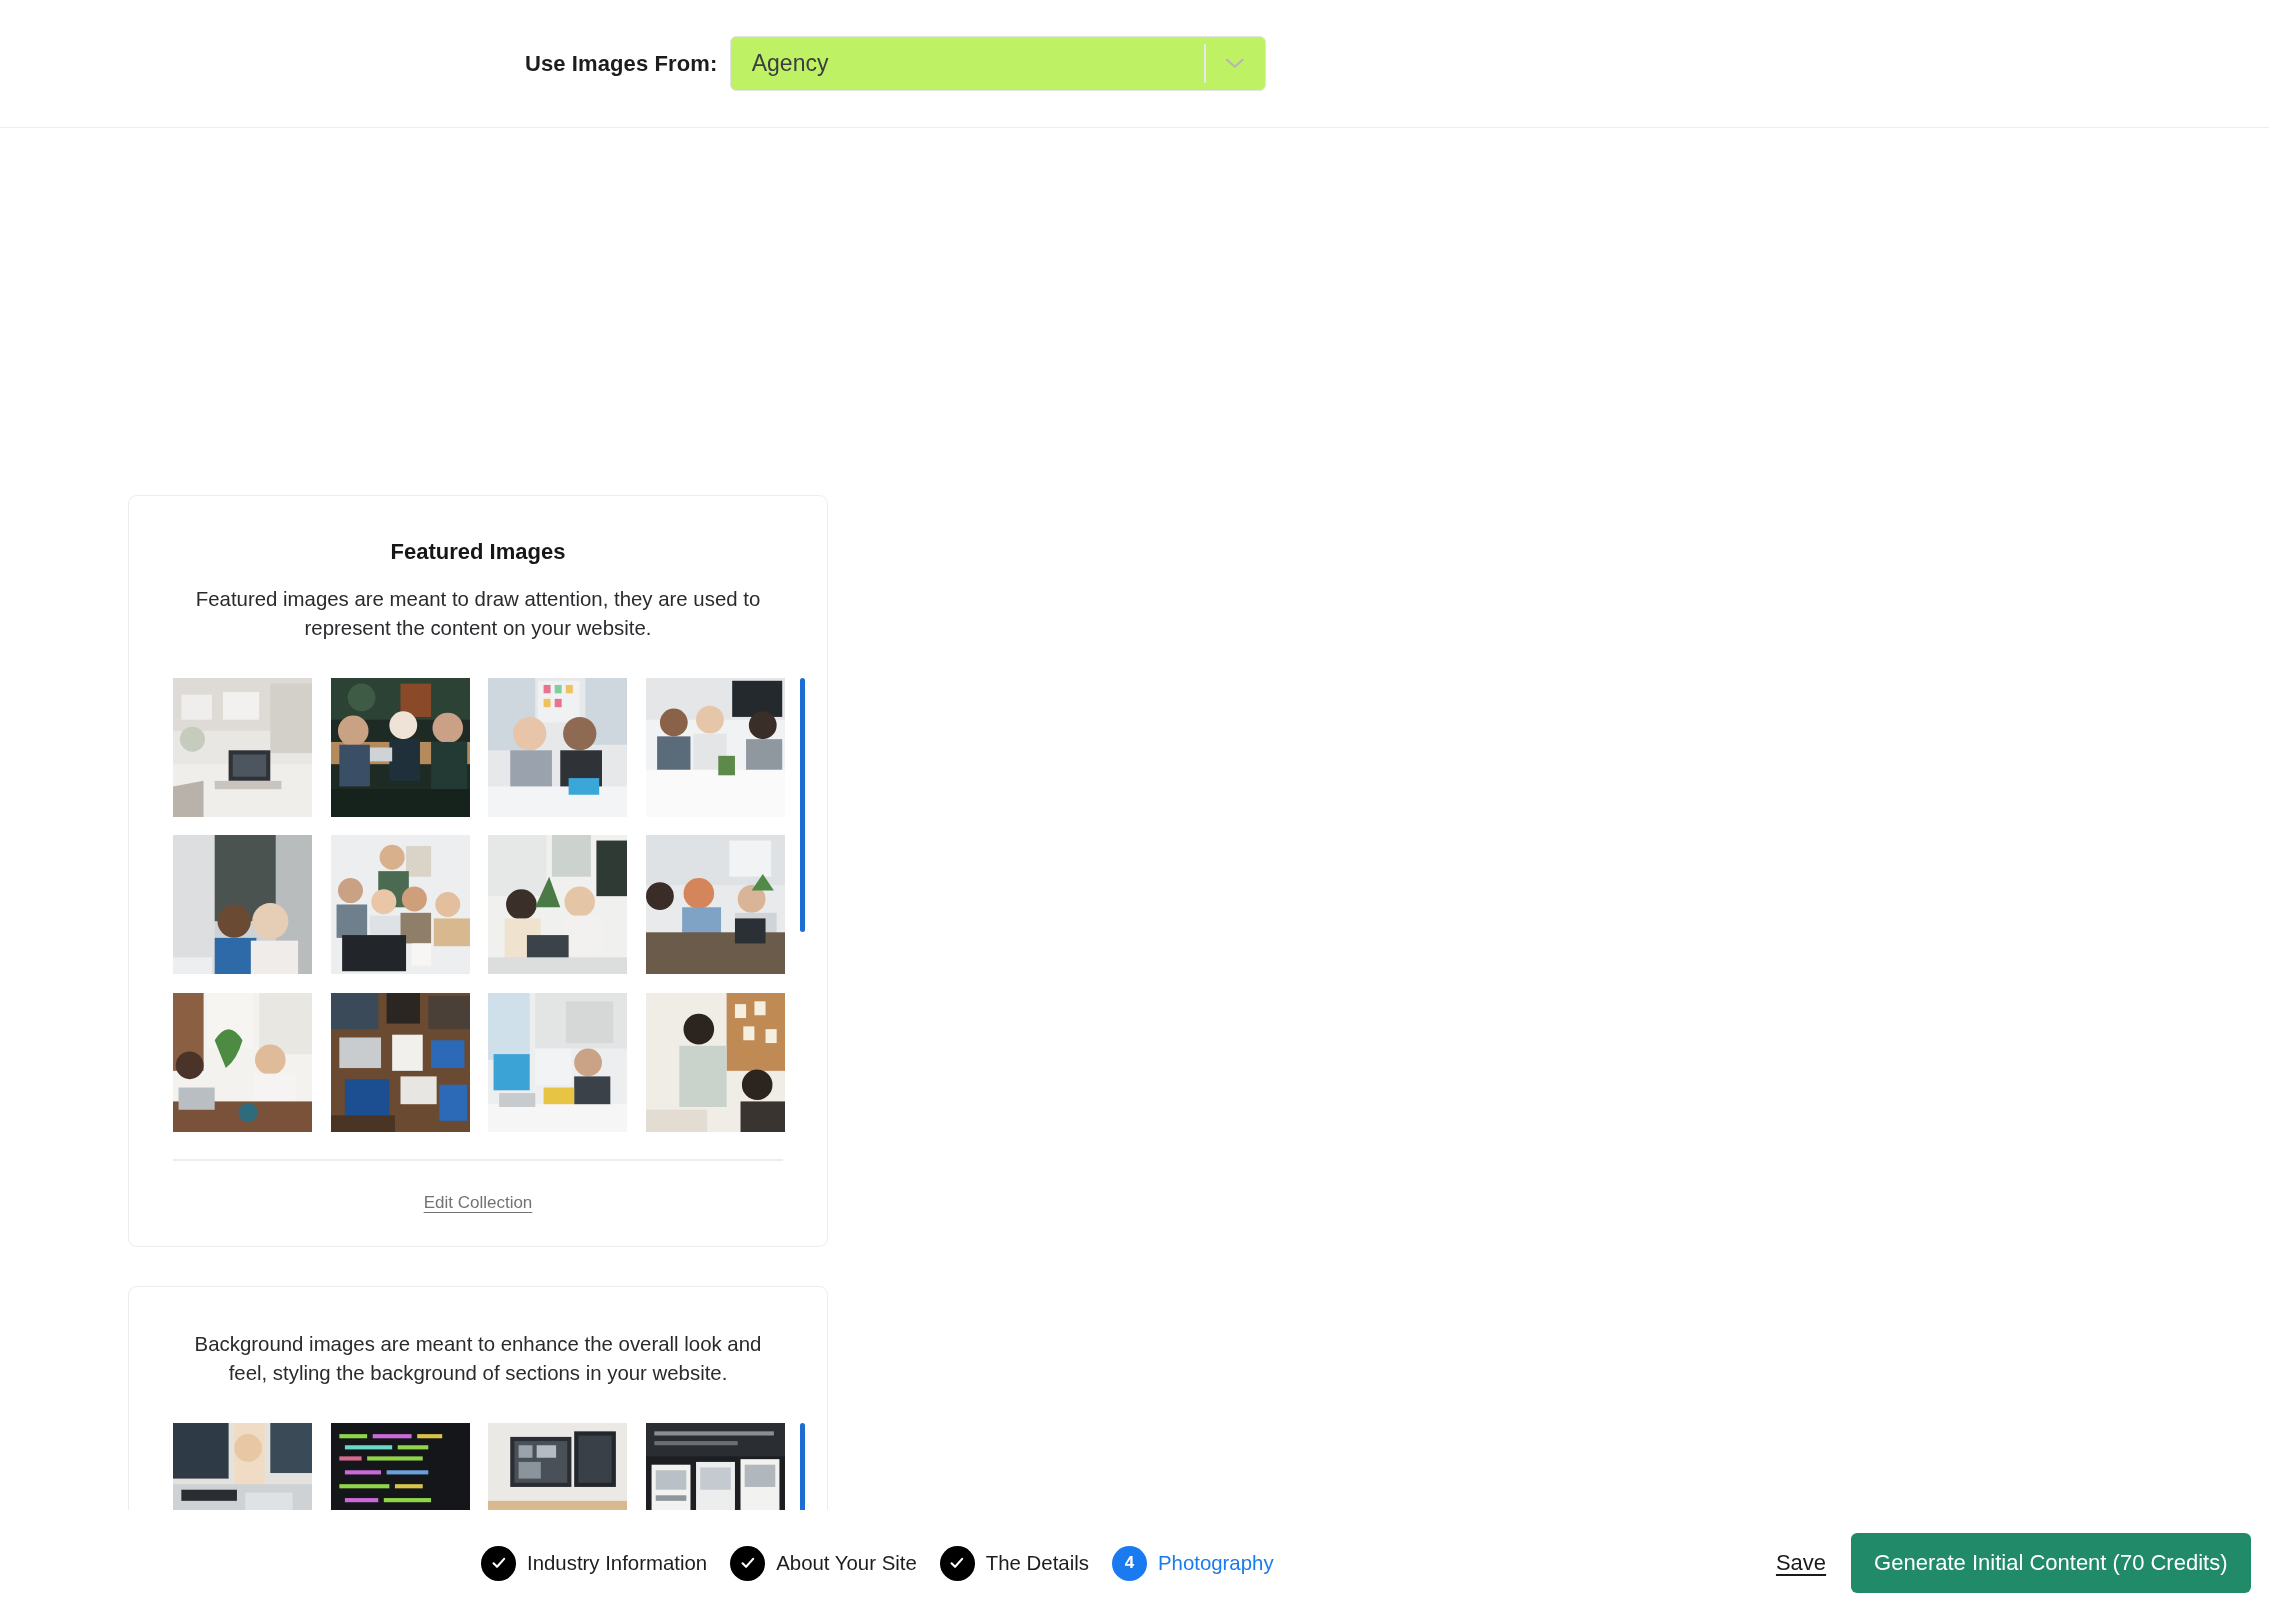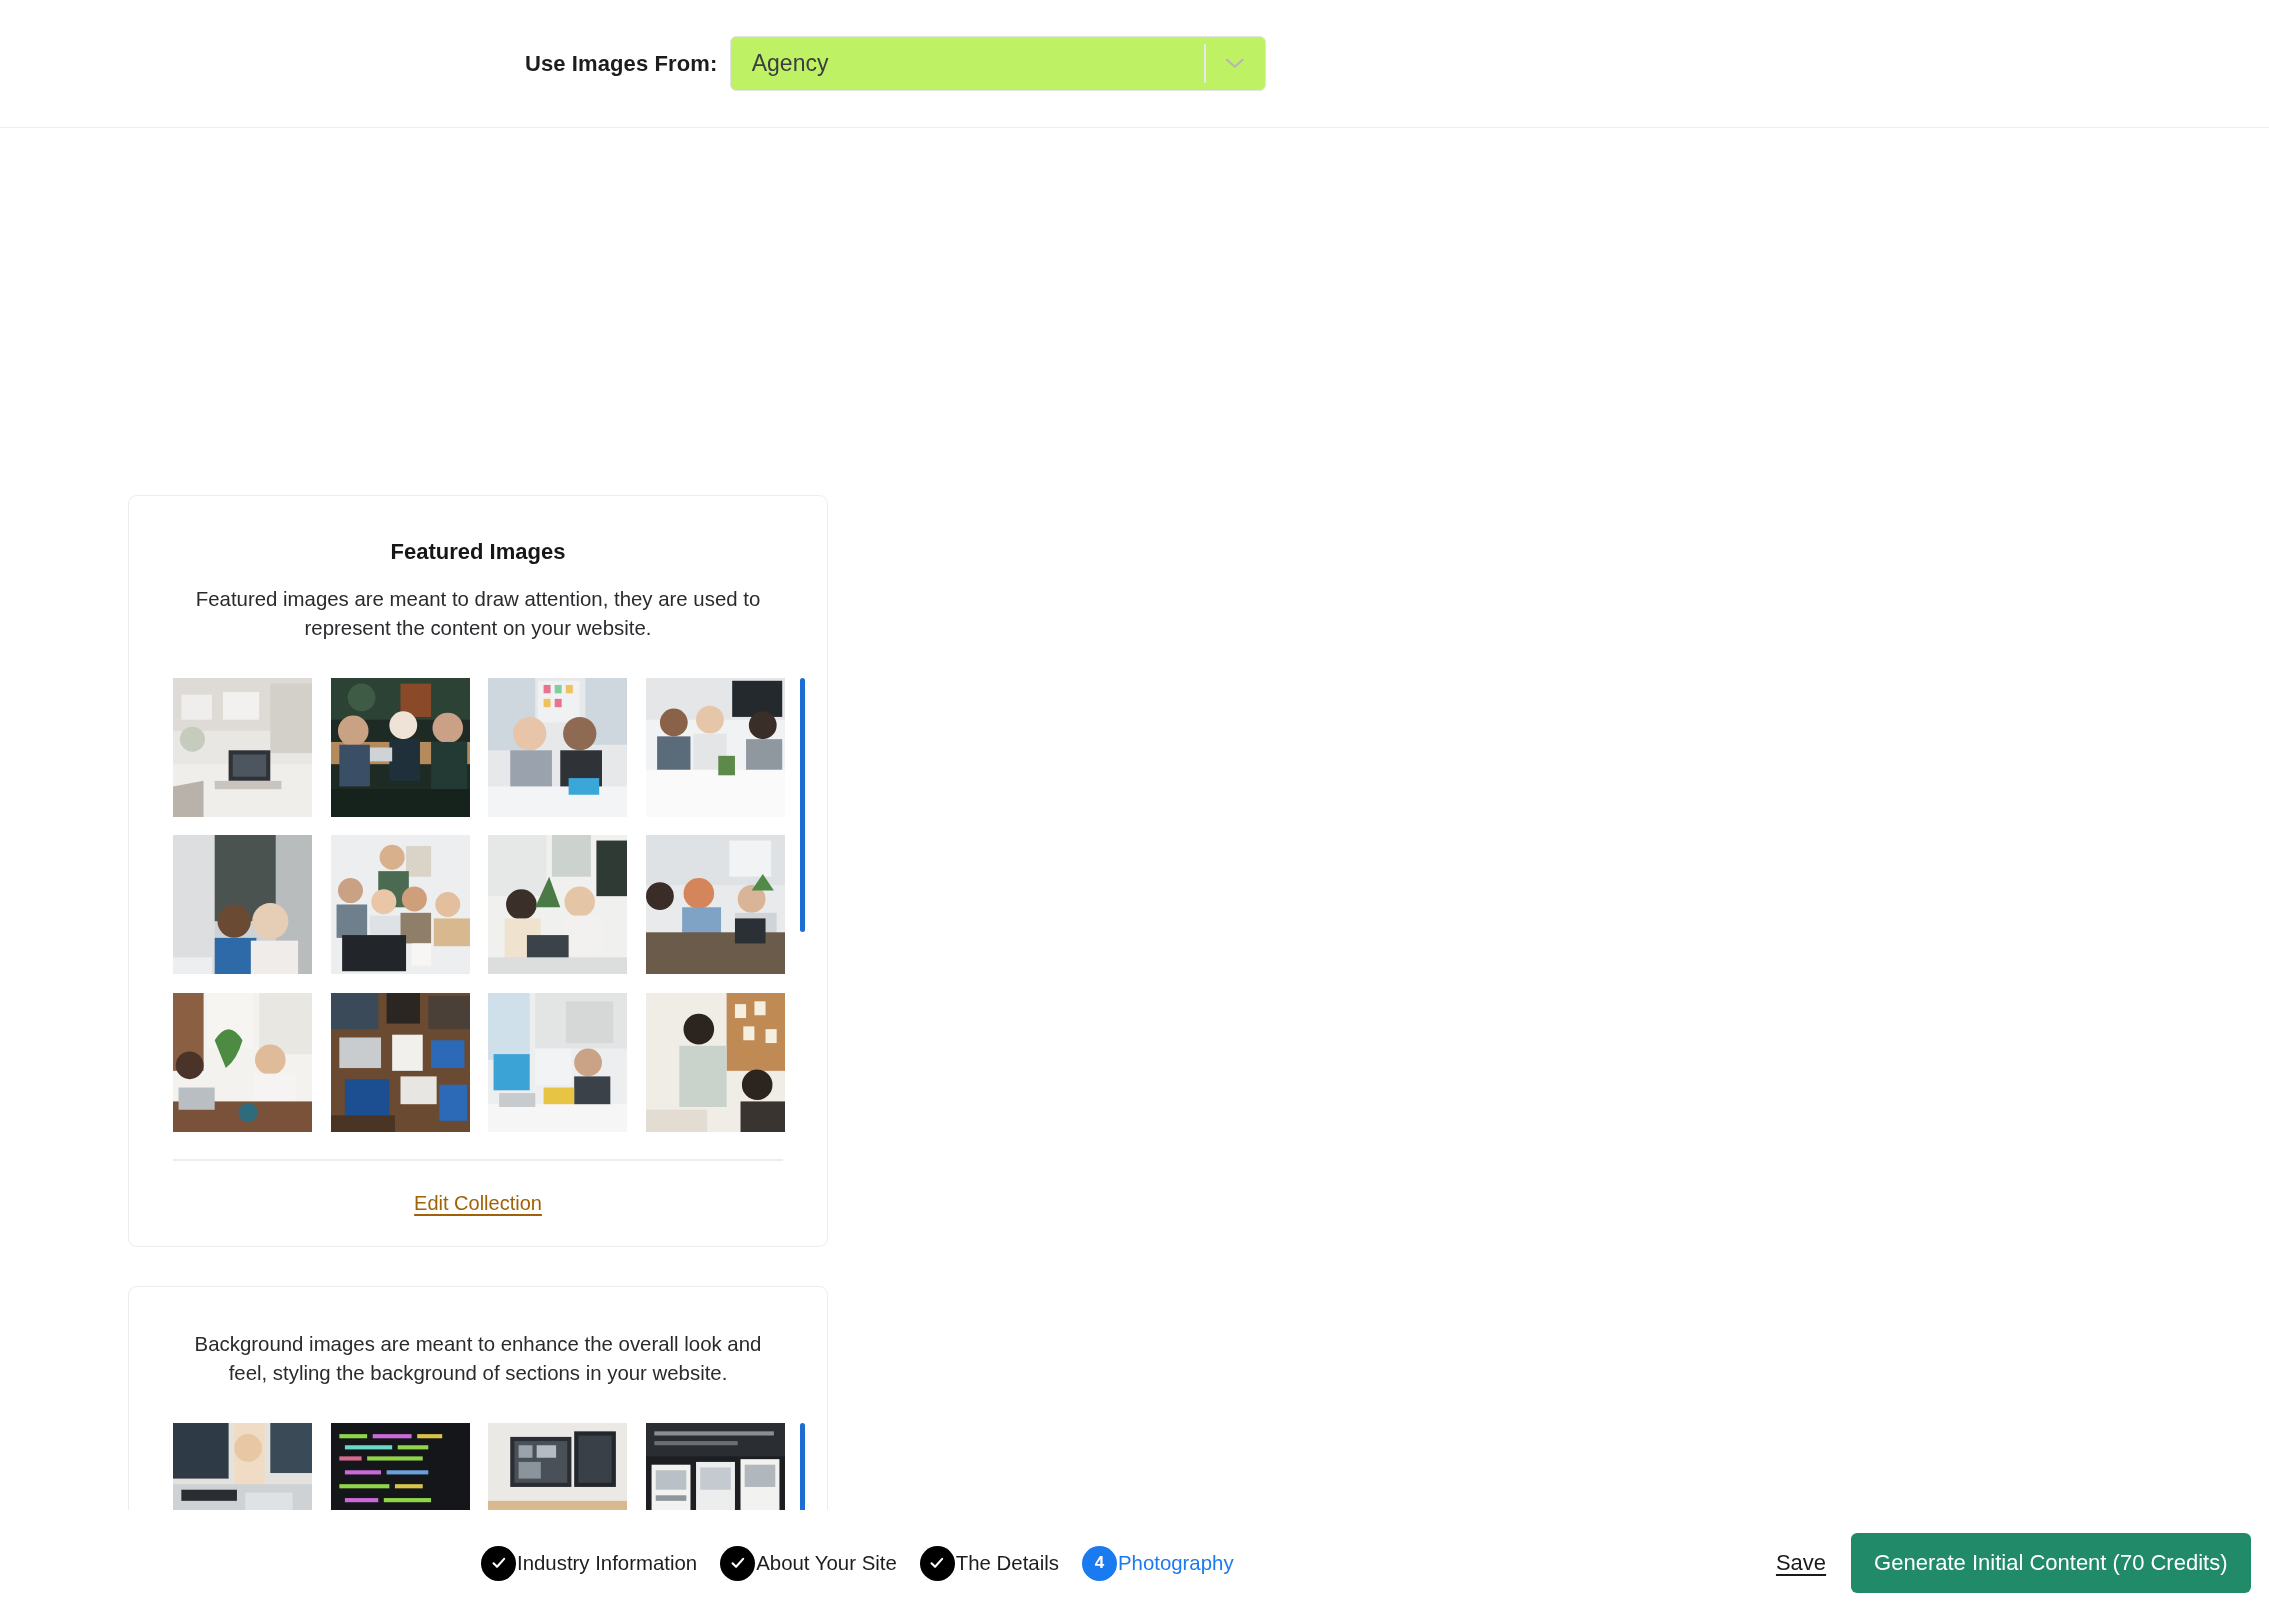--- a/index.html
+++ b/index.html
@@ -170,22 +170,22 @@
     background: #ededef;
     width: 100%;
   }
   .edit-link-row {
     flex: 1;
     display: flex;
     align-items: center;
     justify-content: center;
   }
   .edit-link {
-    font-size: 20px;
-    color: #a16207;
+    font-size: 17px;
+    color: #737373;
     text-decoration: underline;
     text-underline-offset: 4.4px;
     cursor: pointer;
   }
 
   
   .footer {
     position: absolute;
     left: 0;
     bottom: 0;
@@ -198,21 +198,21 @@
   .steps {
     position: absolute;
     left: 481px;
     display: flex;
     align-items: center;
     gap: 23px;
   }
   .step {
     display: flex;
     align-items: center;
-    gap: 1px;
+    gap: 11px;
   }
   .step-badge {
     width: 35px; height: 35px;
     border-radius: 50%;
     display: flex;
     align-items: center;
     justify-content: center;
     flex: none;
   }
   .badge-done { background: #000000; }

